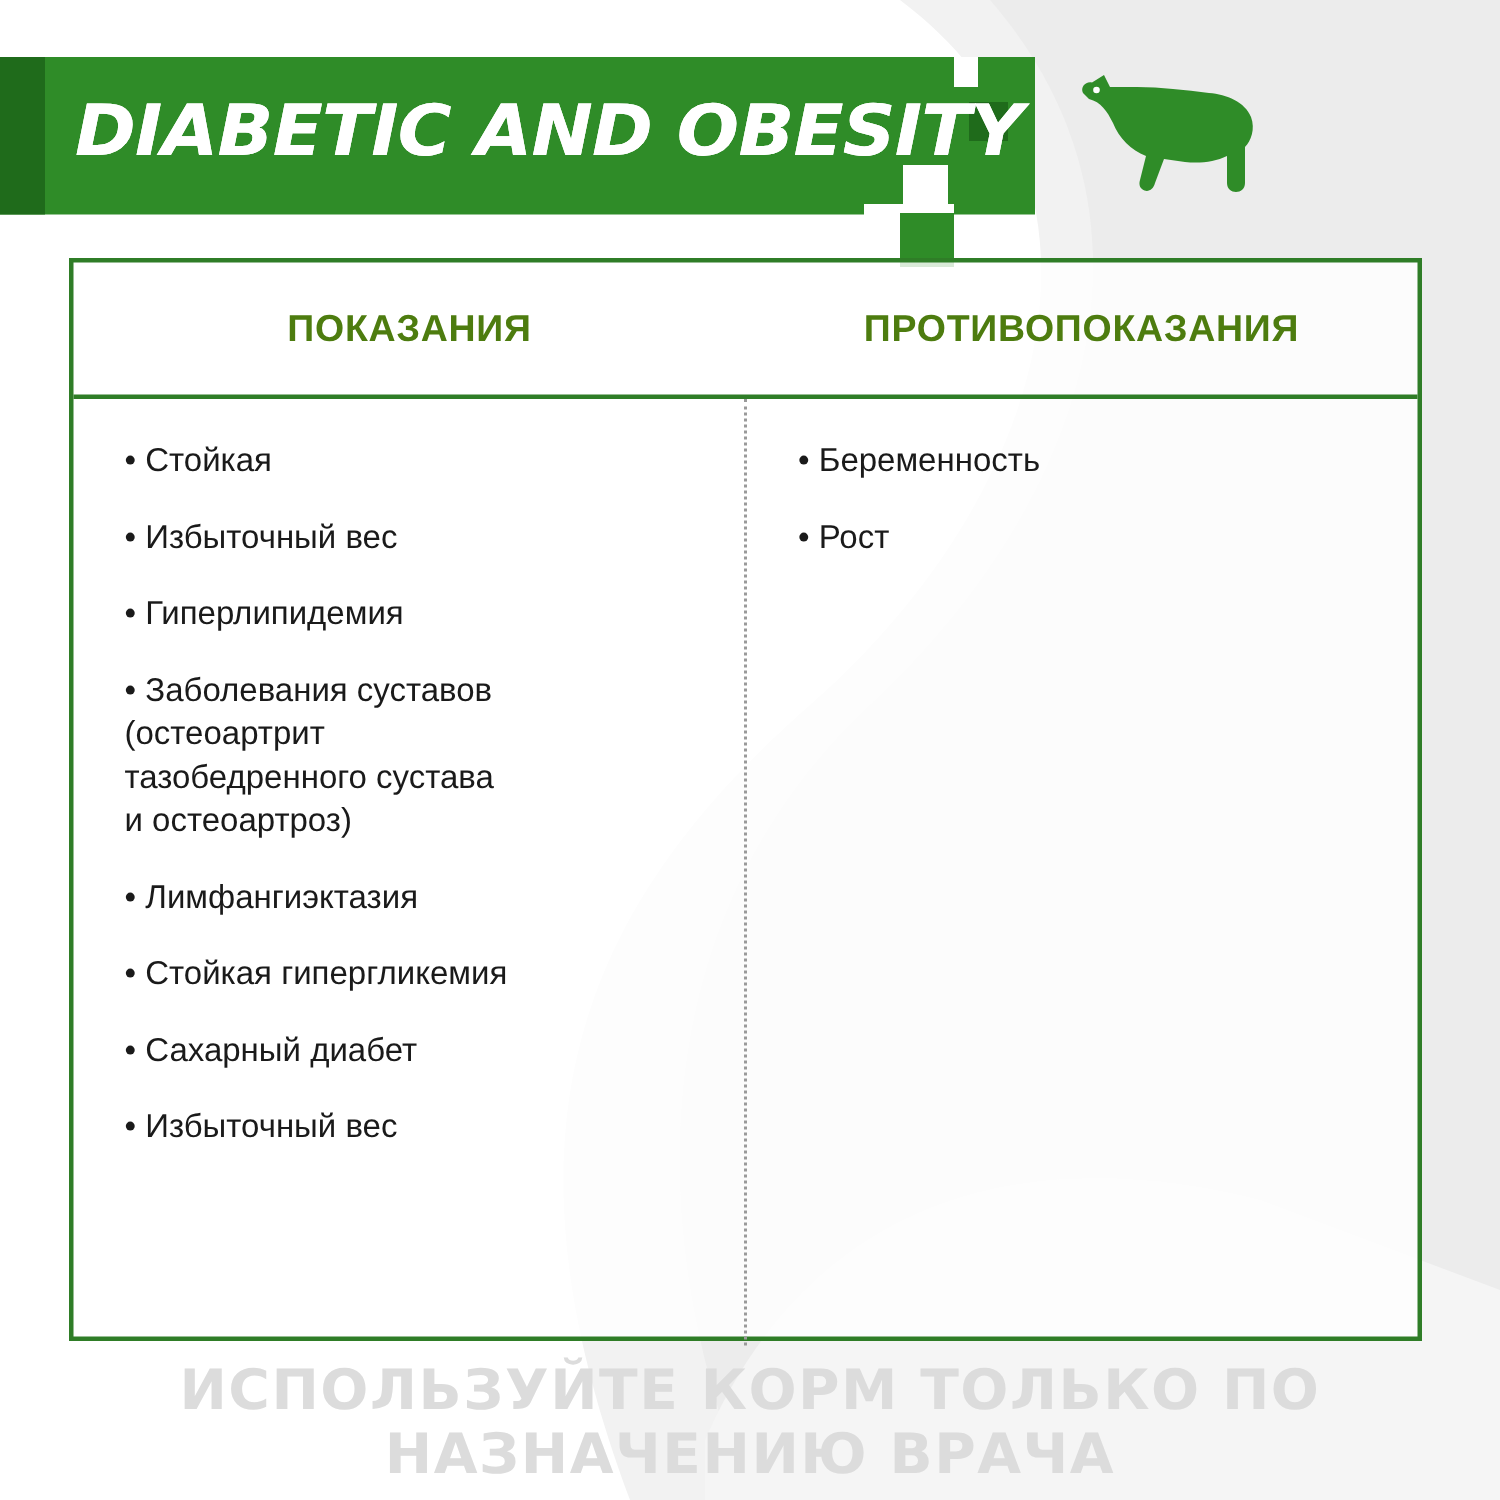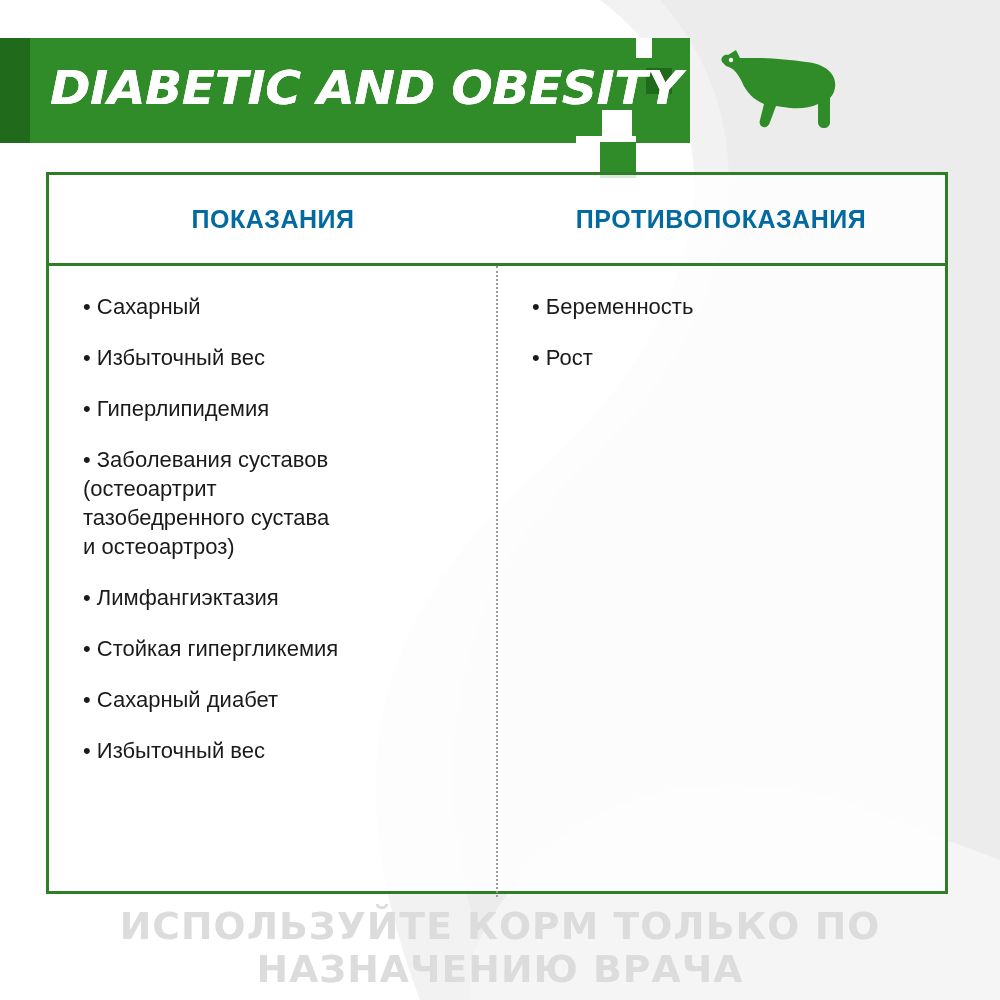--- a/index.html
+++ b/index.html
@@ -97,21 +97,21 @@
     border-bottom: 3px solid #2f7d27;
   }
   .head-cell {
     flex: 1;
     display: flex;
     align-items: center;
     justify-content: center;
     font-family: "Liberation Sans", sans-serif;
     font-weight: bold;
     font-size: 25px;
-    color: #0369a1;
+    color: #4d7c0f;
     letter-spacing: 0.5px;
   }
   .table-body {
     display: flex;
     height: 631px;
   }
   .col {
     flex: 1;
     padding: 26px 30px 0 34px;
     box-sizing: border-box;
@@ -172,21 +172,21 @@
   </svg>
 </div>
 
 <div class="table-box">
   <div class="table-head">
     <div class="head-cell">ПОКАЗАНИЯ</div>
     <div class="head-cell">ПРОТИВОПОКАЗАНИЯ</div>
   </div>
   <div class="table-body">
     <div class="col col-left">
-      <div class="item">• Сахарный</div>
+      <div class="item">• Стойкая</div>
       <div class="item">• Избыточный вес</div>
       <div class="item">• Гиперлипидемия</div>
       <div class="item">• Заболевания суставов
 (остеоартрит
 тазобедренного сустава
 и остеоартроз)</div>
       <div class="item">• Лимфангиэктазия</div>
       <div class="item">• Стойкая гипергликемия</div>
       <div class="item">• Сахарный диабет</div>
       <div class="item">• Избыточный вес</div>

